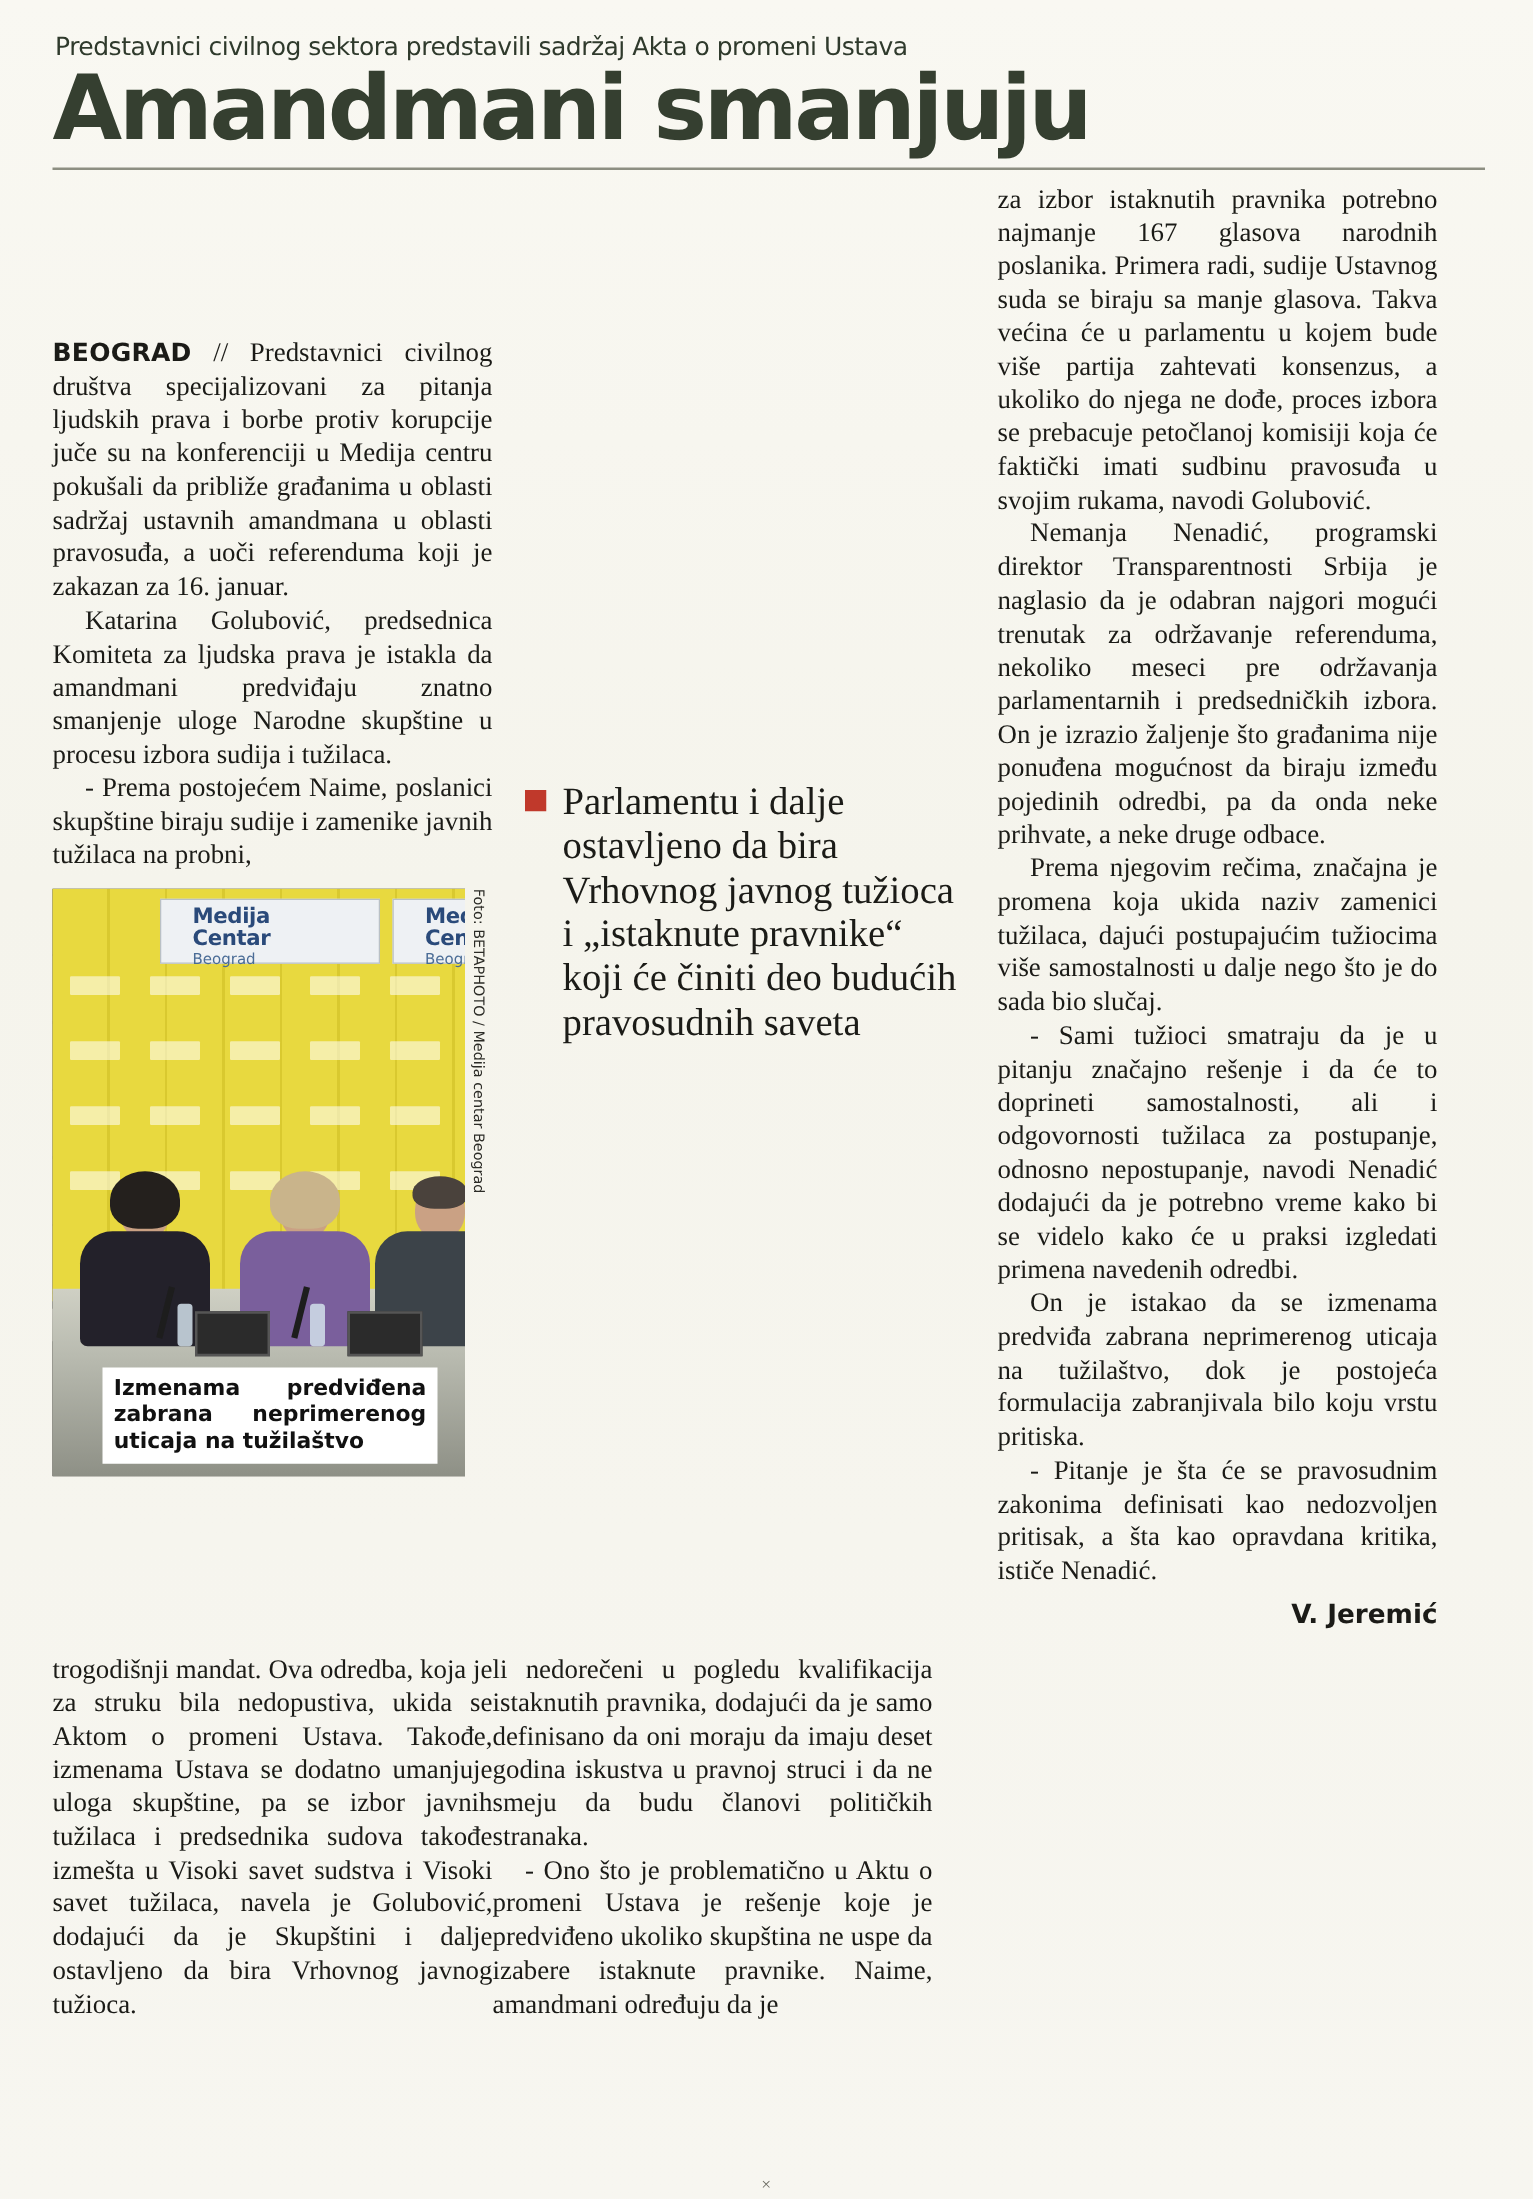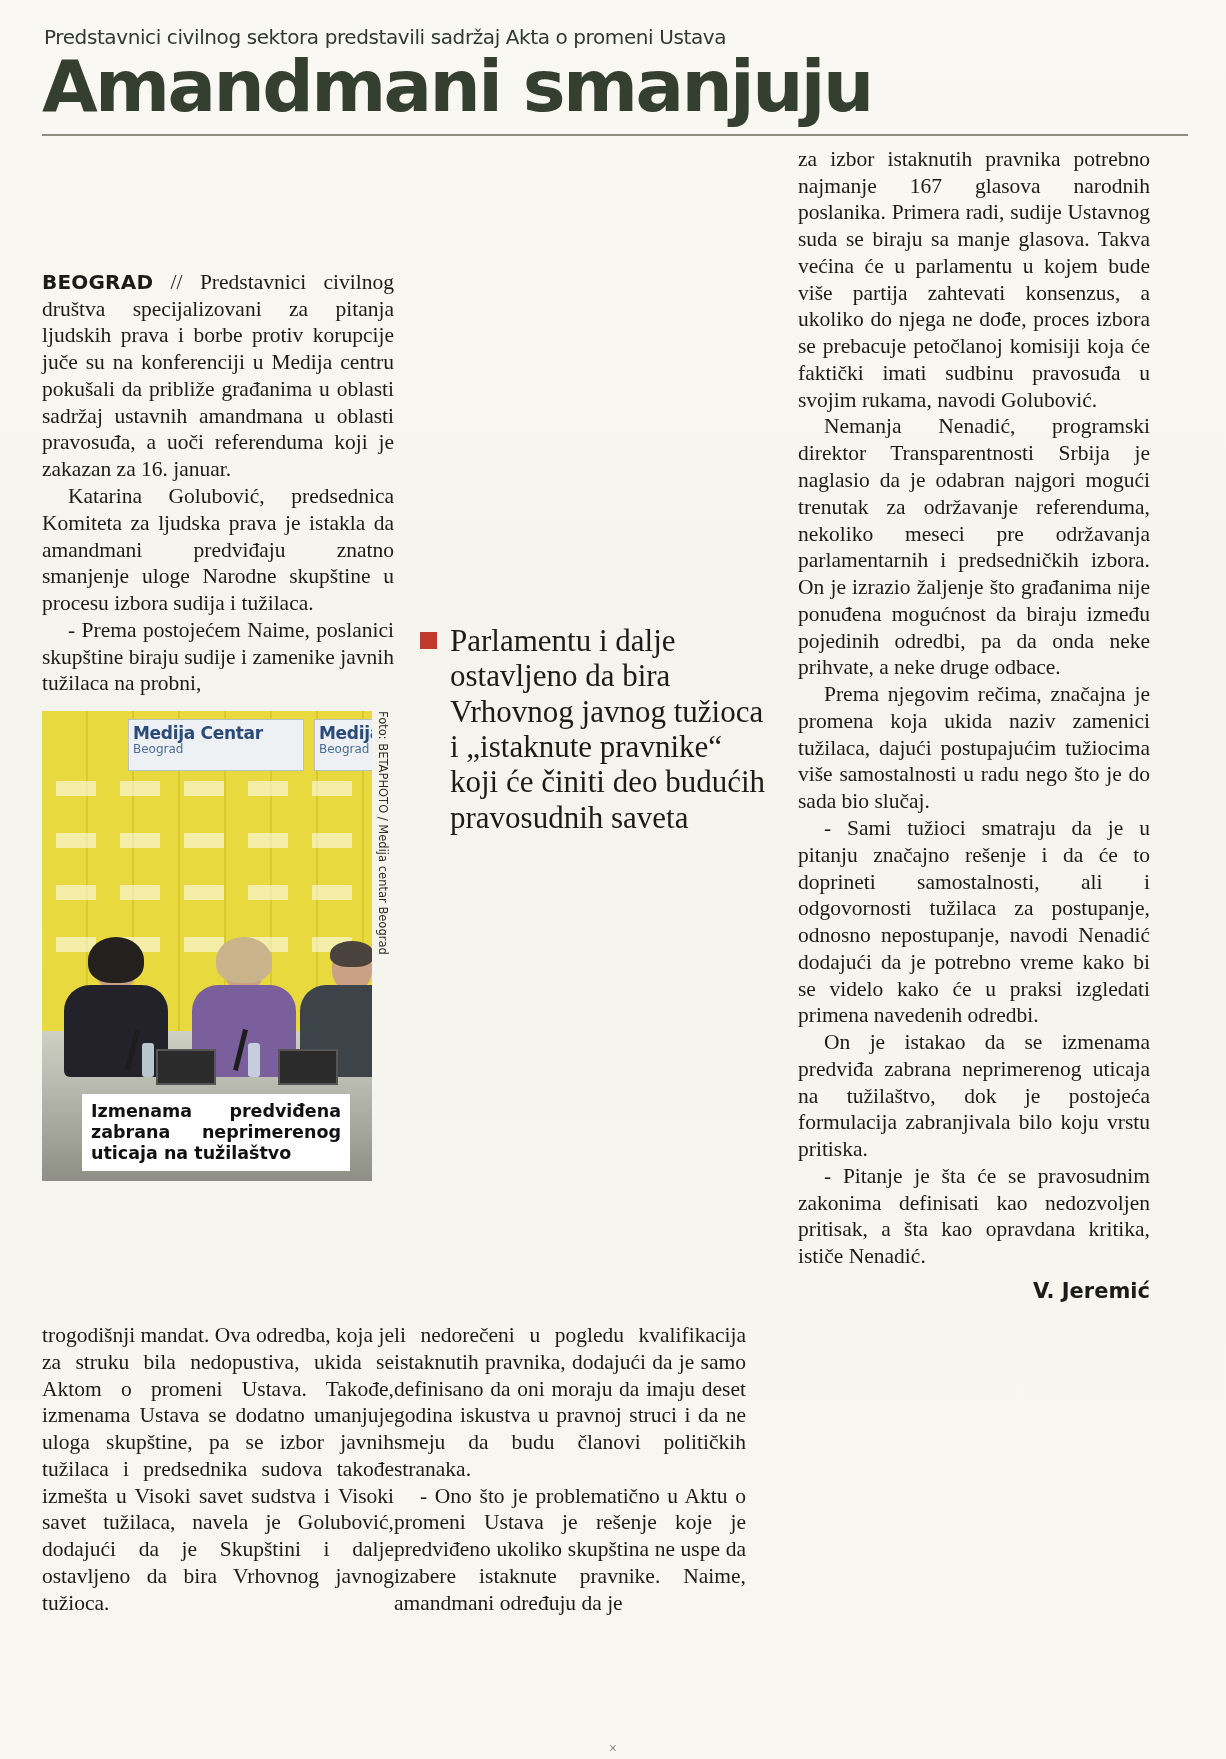--- a/index.html
+++ b/index.html
@@ -135,21 +135,21 @@
   }
   .banner {
     position: absolute;
     top: 8px;
     height: 52px;
     background: #eef1f4;
     border: 1px solid #b9c0c5;
     color: #2a4a7a;
     font-family: "DejaVu Sans", sans-serif;
     font-weight: bold;
-    padding: 5px 4px;
+    padding: 5px 25px;
     box-sizing: border-box;
     line-height: 1.05;
   }
   .banner .b1 { font-size: 17px; letter-spacing: -0.3px;}
   .banner .b2 { font-size: 12px; font-weight: normal; color: #4a6c96; }
   .banner.one { left: 86px; width: 176px; }
   .banner.two { left: 272px; width: 168px; }
 
   .table-front {
     position: absolute;
@@ -366,21 +366,21 @@
     <div class="col">
       <div class="pullquote">
         <span class="sq"></span>
         <span>Parlamentu i dalje ostavljeno da bira Vrhovnog javnog tužioca i „istaknute pravnike“ koji će činiti deo budućih pravosudnih saveta</span>
       </div>
     </div>
 
     <div class="col">
       <p class="first">za izbor istaknutih pravnika potrebno najmanje 167 glasova narodnih poslanika. Primera radi, sudije Ustavnog suda se biraju sa manje glasova. Takva većina će u parlamentu u kojem bude više partija zahtevati konsenzus, a ukoliko do njega ne dođe, proces izbora se prebacuje petočlanoj komisiji koja će faktički imati sudbinu pravosuđa u svojim rukama, navodi Golubović.</p>
       <p>Nemanja Nenadić, programski direktor Transparentnosti Srbija je naglasio da je odabran najgori mogući trenutak za održavanje referenduma, nekoliko meseci pre održavanja parlamentarnih i predsedničkih izbora. On je izrazio žaljenje što građanima nije ponuđena mogućnost da biraju između pojedinih odredbi, pa da onda neke prihvate, a neke druge odbace.</p>
-      <p>Prema njegovim rečima, značajna je promena koja ukida naziv zamenici tužilaca, dajući postupajućim tužiocima više samostalnosti u radu nego što je do sada bio slučaj.</p>
+      <p>Prema njegovim rečima, značajna je promena koja ukida naziv zamenici tužilaca, dajući postupajućim tužiocima više samostalnosti u dalje nego što je do sada bio slučaj.</p>
       <p>- Sami tužioci smatraju da je u pitanju značajno rešenje i da će to doprineti samostalnosti, ali i odgovornosti tužilaca za postupanje, odnosno nepostupanje, navodi Nenadić dodajući da je potrebno vreme kako bi se videlo kako će u praksi izgledati primena navedenih odredbi.</p>
       <p>On je istakao da se izmenama predviđa zabrana neprimerenog uticaja na tužilaštvo, dok je postojeća formulacija zabranjivala bilo koju vrstu pritiska.</p>
       <p>- Pitanje je šta će se pravosudnim zakonima definisati kao nedozvoljen pritisak, a šta kao opravdana kritika, ističe Nenadić.</p>
       <div class="sig">V. Jeremić</div>
     </div>
   </div>
 
   <div class="bottom-cols">
     <div class="col col-left-lower">
       <p class="first">trogodišnji mandat. Ova odredba, koja je za struku bila nedopustiva, ukida se Aktom o promeni Ustava. Takođe, izmenama Ustava se dodatno umanjuje uloga skupštine, pa se izbor javnih tužilaca i predsednika sudova takođe izmešta u Visoki savet sudstva i Visoki savet tužilaca, navela je Golubović, dodajući da je Skupštini i dalje ostavljeno da bira Vrhovnog javnog tužioca.</p>

